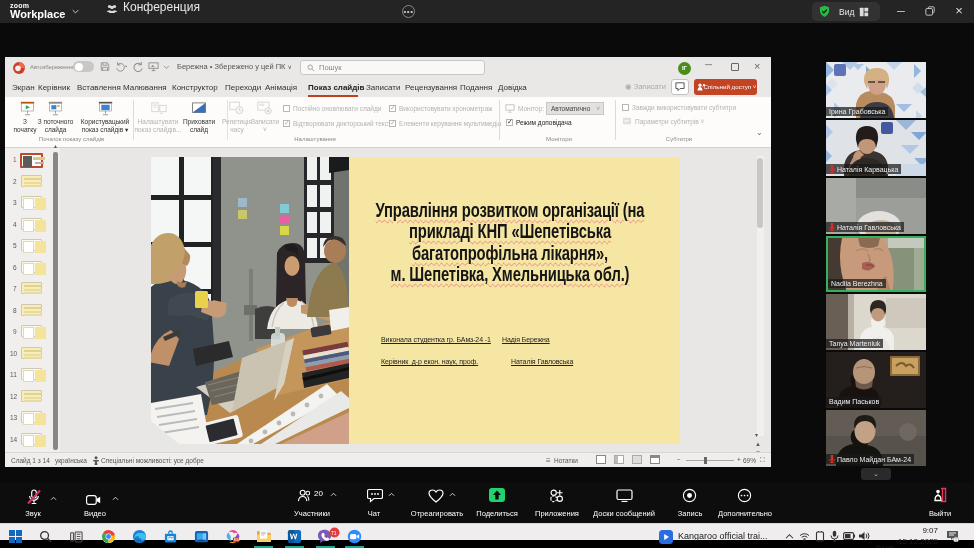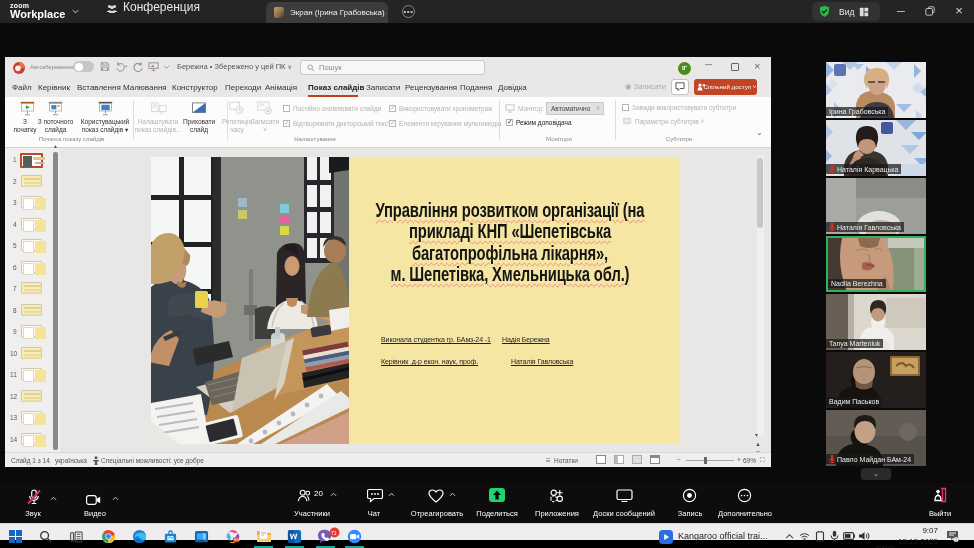--- a/index.html
+++ b/index.html
@@ -78,24 +78,20 @@
           <circle cx="7" cy="5" r="3.2"></circle>
           <circle cx="17" cy="5" r="3.2"></circle>
           <circle cx="12" cy="7" r="3.4"></circle>
           <path d="M1 16 q6 -7 12 0 z"></path>
           <path d="M11 16 q6 -7 12 0 z"></path>
           <path d="M5 18 q7 -8 14 0 z"></path>
         </g>
       </svg>
     Конференция
   </div>
-  <div class="tabact">
-    <div style="width:10px;height:11px;margin:0 6px 0 8px;border-radius:2px;background:linear-gradient(135deg,#caa26a 0%,#8a6a48 60%,#3e3228 100%);"></div>
-    Экран (Ірина Грабовська)
-  </div>
   <div class="tabdots">•••</div>
   <div class="vidpill">
     <svg width="13" height="13" viewBox="0 0 20 20" style="margin-left:6px">
         <path d="M10 1 L17 3.5 V9 c0 4.5 -3 7.5 -7 9.5 C6 16.5 3 13.5 3 9 V3.5 Z" fill="#27b944"></path>
         <path d="M6.5 9.5 l2.5 2.5 l4.5 -5" stroke="#0d0d0d" stroke-width="1.8" fill="none"></path>
       </svg>
     <span style="color:#e8e8e8;font-size:8.5px;margin-left:8px;">Вид</span>
     <svg width="10" height="10" viewBox="0 0 12 12" style="margin-left:5px">
         <g fill="#ddd">
           <rect x="1" y="1" width="4.5" height="10" rx="0.5"></rect>
@@ -147,21 +143,21 @@
           <circle cx="4" cy="4" r="2.8" fill="none" stroke="#8f8d8b" stroke-width="1"></circle>
           <path d="M6.2 6.2 L9 9" stroke="#8f8d8b" stroke-width="1"></path>
         </svg>
       <span style="position:absolute;left:314px;top:6px;font-size:7.5px;color:#888;">Пошук</span>
       <span style="position:absolute;left:673px;top:5px;width:13px;height:13px;background:#4a8c1c;border-radius:50%;color:#fff;font-size:6px;font-weight:bold;text-align:center;line-height:13px;">ІГ</span>
       <span style="position:absolute;left:700px;top:2px;font-size:10px;color:#666;">─</span>
       <span style="position:absolute;left:726px;top:6px;width:8px;height:8px;border:1px solid #666;border-radius:1px;"></span>
       <span style="position:absolute;left:749px;top:3px;font-size:11px;color:#666;">×</span>
     </div>
     <div id="ppt-tabs">
-      <span style="position:absolute;left:7px;top:4px;">Файл</span>
+      <span style="position:absolute;left:7px;top:4px;">Экран</span>
       <span style="position:absolute;left:33px;top:4px;">Керівник</span>
       <span style="position:absolute;left:72px;top:4px;">Вставлення</span>
       <span style="position:absolute;left:118px;top:4px;">Малювання</span>
       <span style="position:absolute;left:167px;top:4px;">Конструктор</span>
       <span style="position:absolute;left:220px;top:4px;">Переходи</span>
       <span style="position:absolute;left:260px;top:4px;">Анімація</span>
       <span style="position:absolute;left:303px;top:4px;font-weight:bold;color:#222;">Показ слайдів</span>
       <span style="position:absolute;left:303px;top:16px;width:50px;height:2px;background:#c2401e;"></span>
       <span style="position:absolute;left:361px;top:4px;">Записати</span>
       <span style="position:absolute;left:400px;top:4px;">Рецензування</span>

